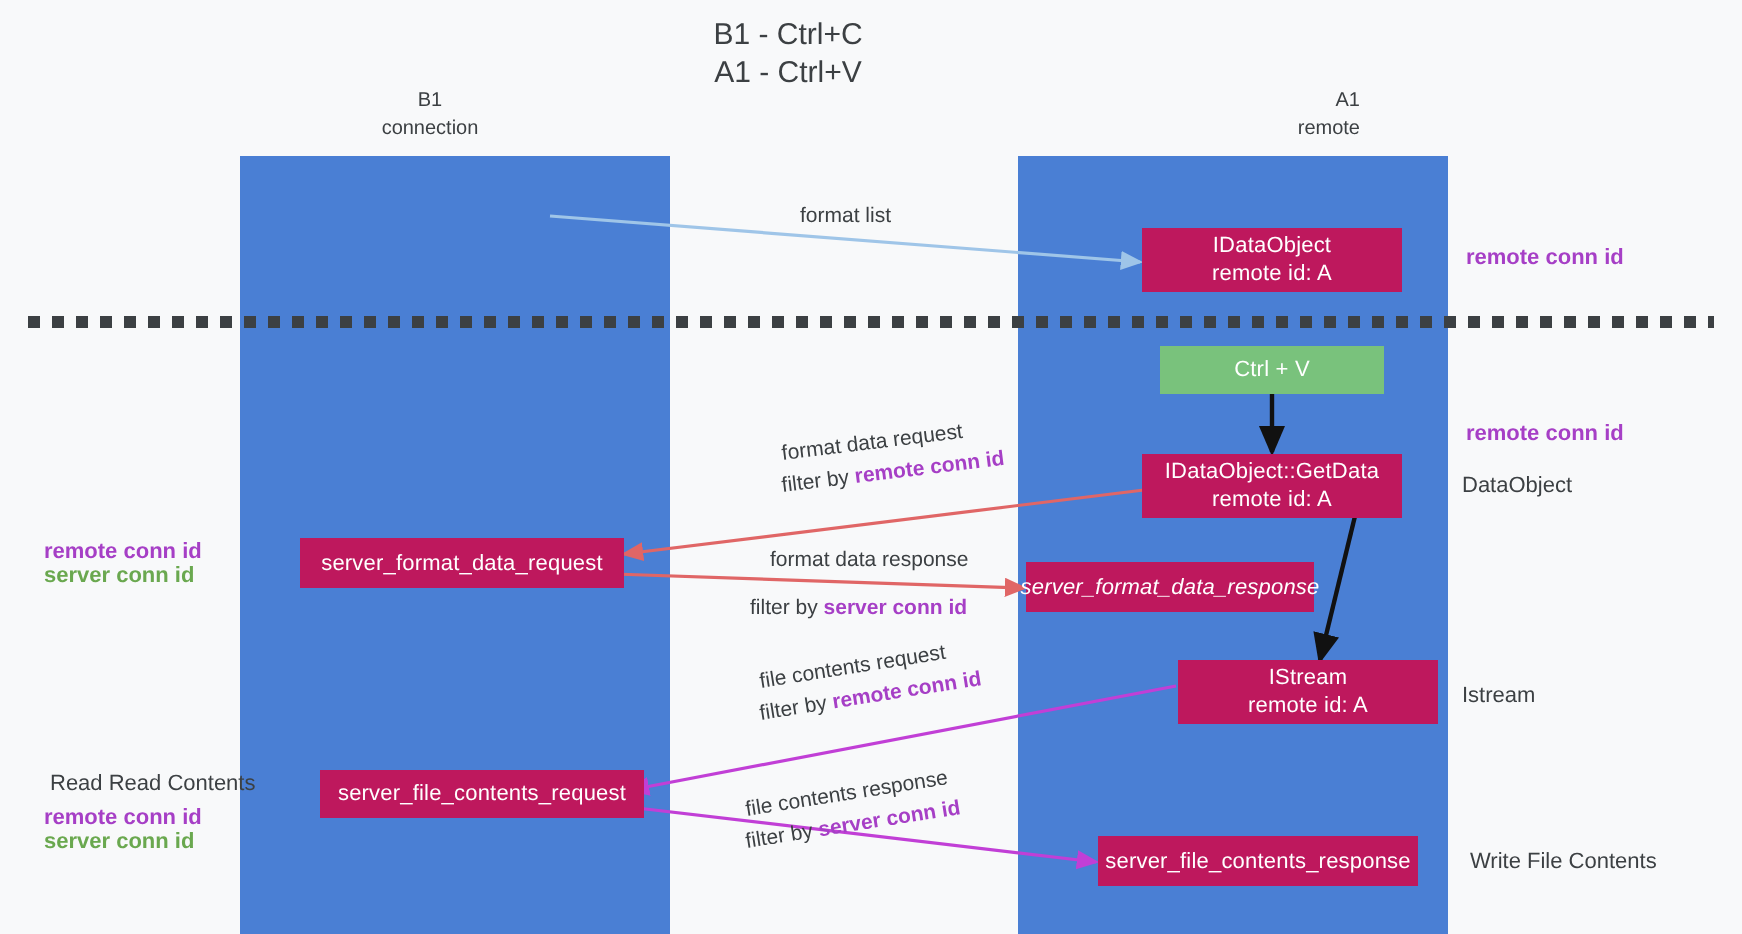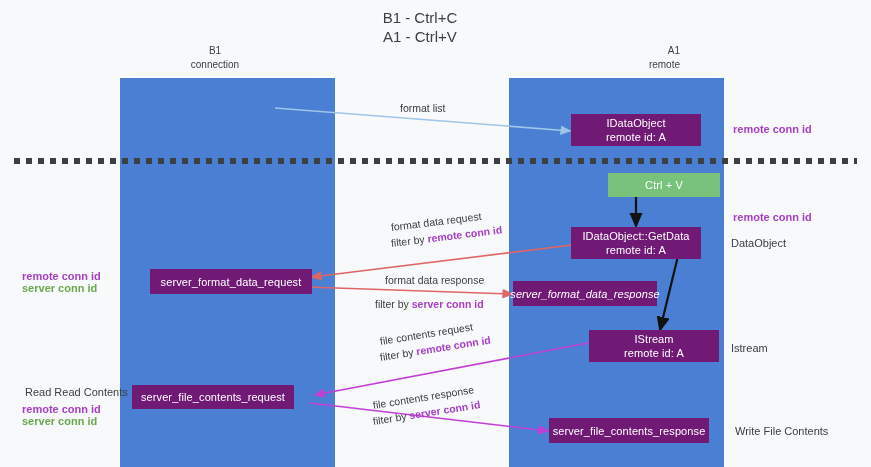--- a/index.html
+++ b/index.html
@@ -26,21 +26,20 @@
 
   
   .title {
     left: 0; top: 8px;
     width: 788px;
     text-align: center;
     font-size: 15px;
     line-height: 19px;
     color: #3c4043;
     white-space: pre-line;
-    margin-left: 26px;
   }
 
   
   .col-head {
     font-size: 10px;
     line-height: 14px;
     text-align: center;
     color: #3c4043;
     white-space: pre-line;
   }
@@ -74,21 +73,21 @@
     align-items: center;
     justify-content: center;
     color: #ffffff;
     font-size: 11px;
     line-height: 14px;
     text-align: center;
     white-space: pre-line;
     letter-spacing: 0.1px;
   }
   .box.green { background: #79c27c; }
-  .box.orange { background: #701a75; }
+  .box.orange { background: #be185d; }
 
   
   .sidelabel {
     font-size: 11px;
     line-height: 14px;
     white-space: pre-line;
   }
   .purple { color: #a63fc6; font-weight: bold; }
   .green-t { color: #6aa84f; font-weight: bold; }
   .plain { color: #3c4043; }
@@ -155,33 +154,33 @@
 
     <line x1="588" y1="343" x2="315" y2="395" stroke="#c13fd6" stroke-width="1.6" marker-end="url(#ah-magenta)"></line>
 
     <line x1="310" y1="403" x2="548" y2="431" stroke="#c13fd6" stroke-width="1.6" marker-end="url(#ah-magenta)"></line>
   </svg>
 
 
   <div class="abs box orange" style="left:571px; top:114px; width:130px; height:32px;">IDataObject
 remote id: A</div>
 
-  <div class="abs box green" style="left:580px; top:173px; width:112px; height:24px;margin-left:28px;">Ctrl + V</div>
+  <div class="abs box green" style="left:580px; top:173px; width:112px; height:24px;">Ctrl + V</div>
 
   <div class="abs box orange" style="left:571px; top:227px; width:130px; height:32px;">IDataObject::GetData
 remote id: A</div>
 
   <div class="abs box orange" style="left:150px; top:269px; width:162px; height:25px;">server_format_data_request</div>
 
   <div class="abs box orange" style="left:513px; top:281px; width:144px; height:25px;font-style:italic;">server_format_data_response</div>
 
   <div class="abs box orange" style="left:589px; top:330px; width:130px; height:32px;">IStream
 remote id: A</div>
 
-  <div class="abs box orange" style="left:132px; top:385px; width:162px; height:24px;">server_file_contents_request</div>
+  <div class="abs box orange" style="left:160px; top:385px; width:162px; height:24px;">server_file_contents_request</div>
 
   <div class="abs box orange" style="left:549px; top:418px; width:160px; height:25px;">server_file_contents_response</div>
 
   <div class="abs midlabel" style="left:400px; top:101px;">format list</div>
 
   <div class="abs" style="left:391px; top:220px;">
     <div class="midlabel rot-up">format data request</div>
     <div class="midlabel rot-up" style="margin-top:1px;"><span>filter by </span><b class="purple">remote conn id</b></div>
   </div>
 

